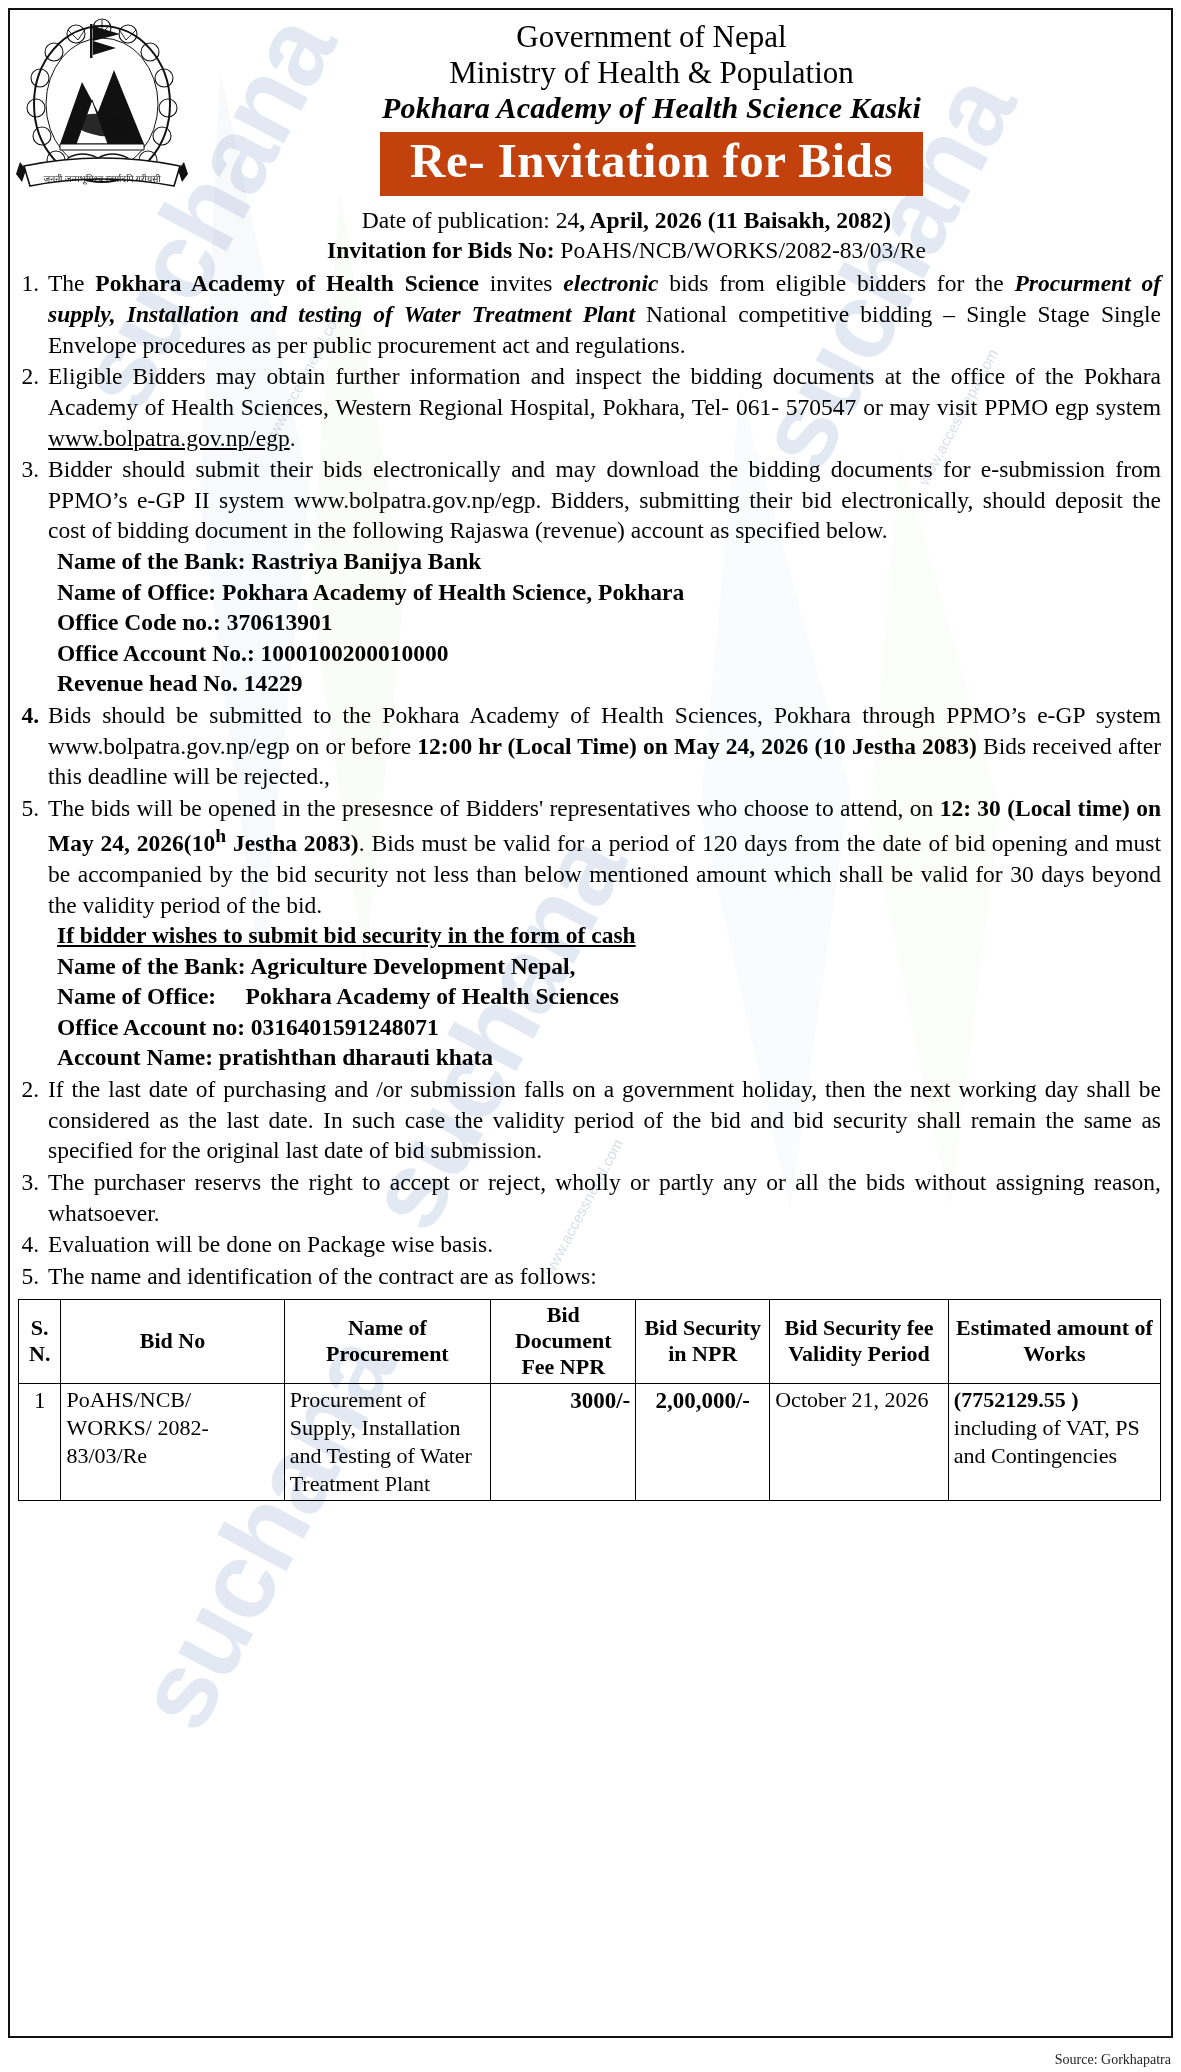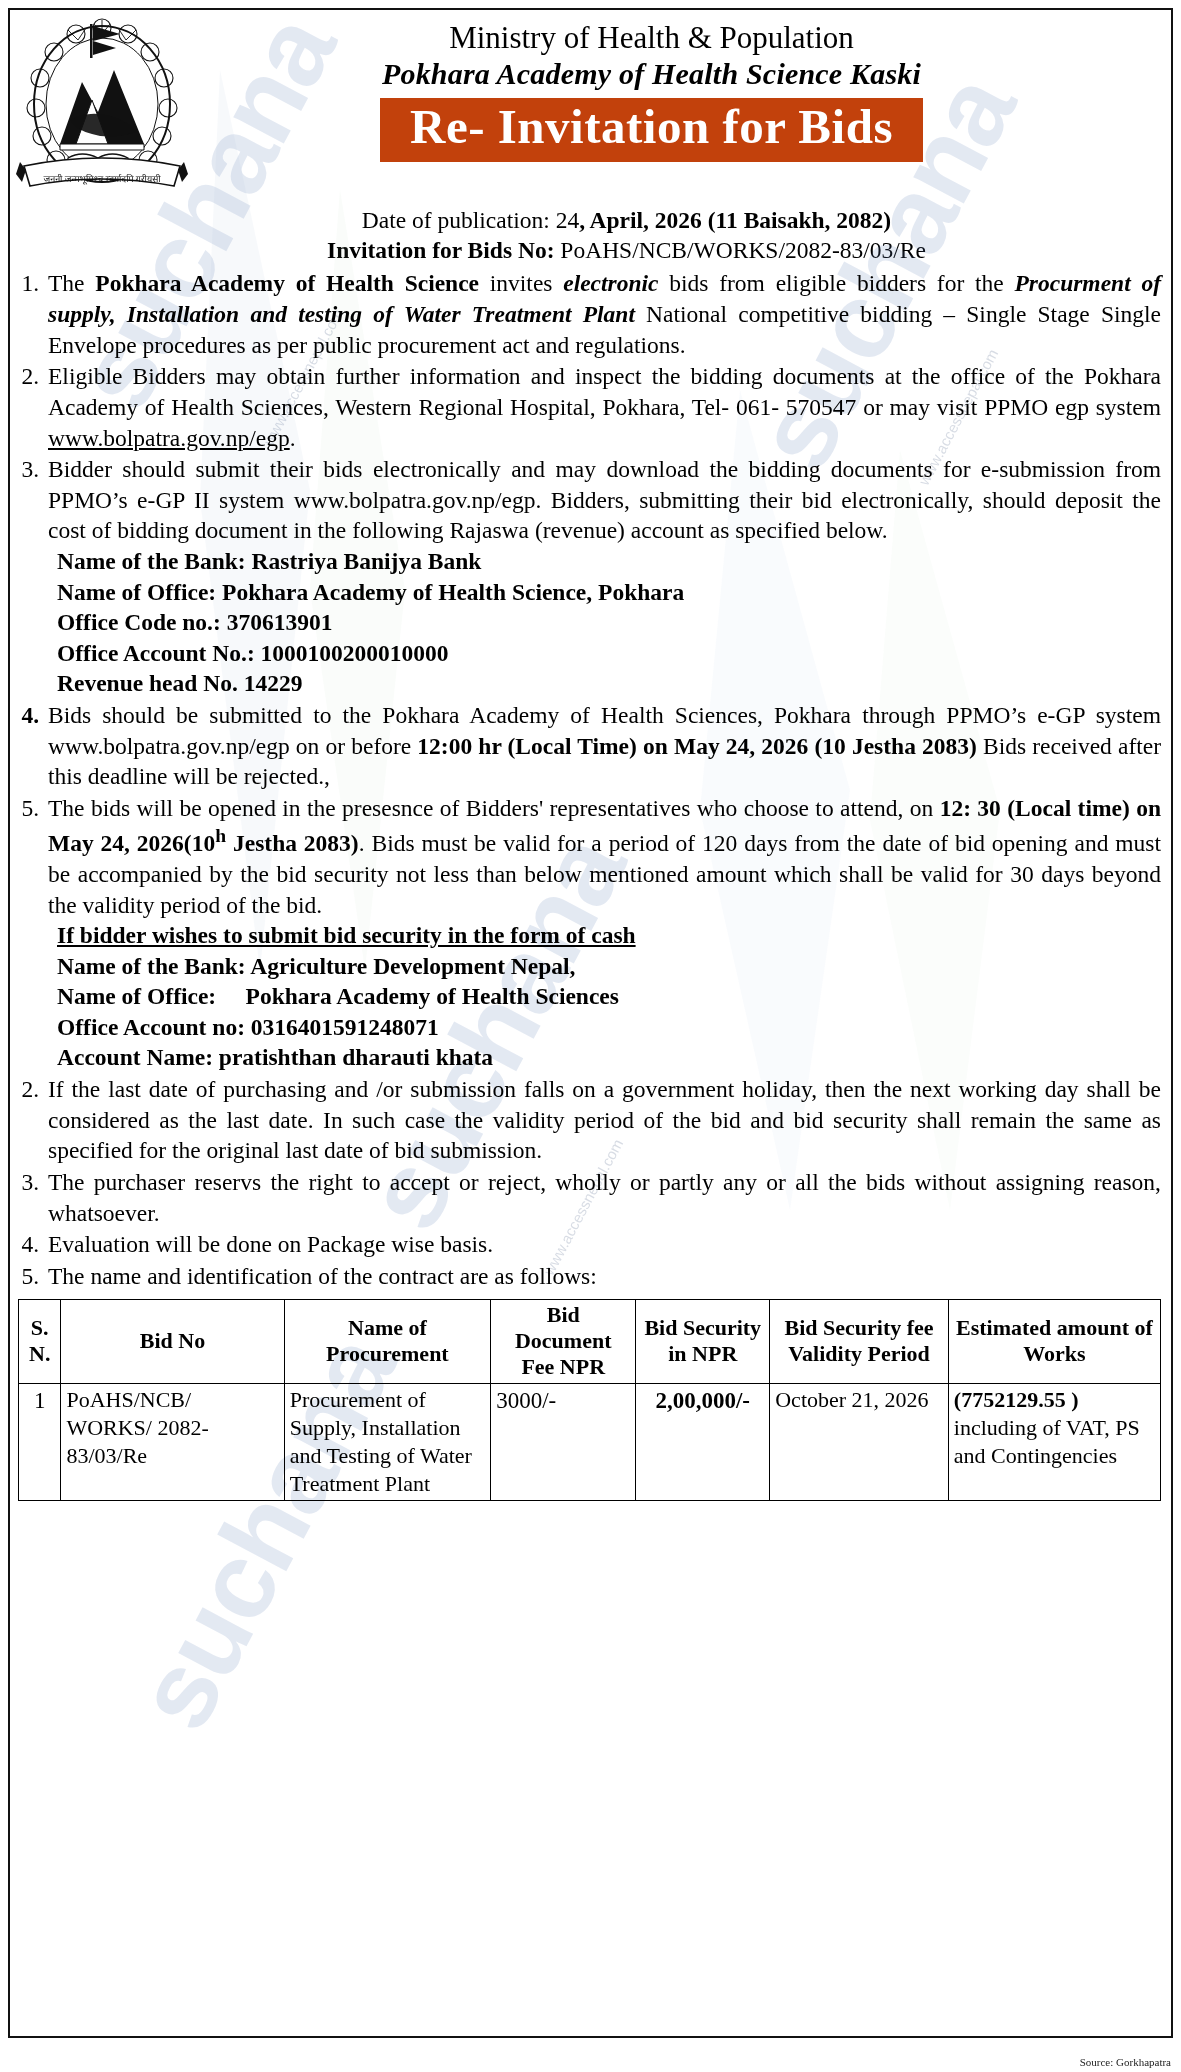--- a/index.html
+++ b/index.html
@@ -156,38 +156,38 @@
   }
   #bidtable tbody td { line-height: 1.28; }
   .c-sn   { width: 38px;  text-align: center; }
   .c-bid  { width: 200px; }
   .c-name { width: 185px; }
   .c-fee  { width: 130px; text-align: center; }
   .c-sec  { width: 120px; text-align: center; font-weight: bold; }
   .c-val  { width: 160px; }
   .c-est  { width: 190px; }
   .sn-cell { text-align: center; font-size: 23px; vertical-align: middle; }
-  .fee-cell { text-align: left; font-weight: normal; vertical-align: middle; font-size: 23px;}
+  .fee-cell { text-align: right; font-weight: bold; vertical-align: middle; font-size: 23px;}
   .sec-cell { text-align: center; font-weight: bold; vertical-align: middle; font-size: 23px;}
   .val-cell { vertical-align: middle; }
   .bid-cell { vertical-align: middle; }
 
   #director {
     text-align: right;
     font-size: 25px;
     font-weight: bold;
     padding: 14px 22px 0 0;
     letter-spacing: .3px;
   }
   #source {
     position: absolute;
     right: 10px;
     bottom: 4px;
     font-family: "Liberation Serif", serif;
-    font-size: 11px;
+    font-size: 14px;
     color: #222;
     font-style: normal;
   }
 </style>
 </head>
 <body>
 
 <div id="page">
   <div id="frame">
 
@@ -254,20 +254,21 @@
 
           <path d="M54 104 q18 -10 40 -4 q20 6 26 16 q-26 8 -44 2 q-16 -4 -22 -14 z" fill="#111" opacity=".9"></path>
 
           <path d="M8 150 q78 -16 156 0 l-6 20 q-74 -14 -144 0 z" fill="#fff" stroke="#111" stroke-width="1.6"></path>
           <text x="86" y="166" font-size="9" text-anchor="middle" font-family="'Liberation Serif',serif" fill="#111">जननी जन्मभूमिश्च स्वर्गादपि गरीयसी</text>
           <path d="M4 146 l6 8 l-4 12 l-6 -8 z" fill="#111"></path>
           <path d="M168 146 l-6 8 l4 12 l6 -8 z" fill="#111"></path>
         </svg>
       </div>
       <div id="header-text">
+        <div class="hline1">Government of Nepal</div>
         <div class="hline2">Ministry of Health &amp; Population</div>
         <div class="hline3">Pokhara Academy of Health Science Kaski</div>
         <div style="text-align:center;">
           <div id="title-band">Re- Invitation for Bids</div>
         </div>
       </div>
     </div>
 
     <div class="meta">
       <span>Date of publication: </span><span>24</span><b>, April, 2026 (11 Baisakh, 2082)</b>

